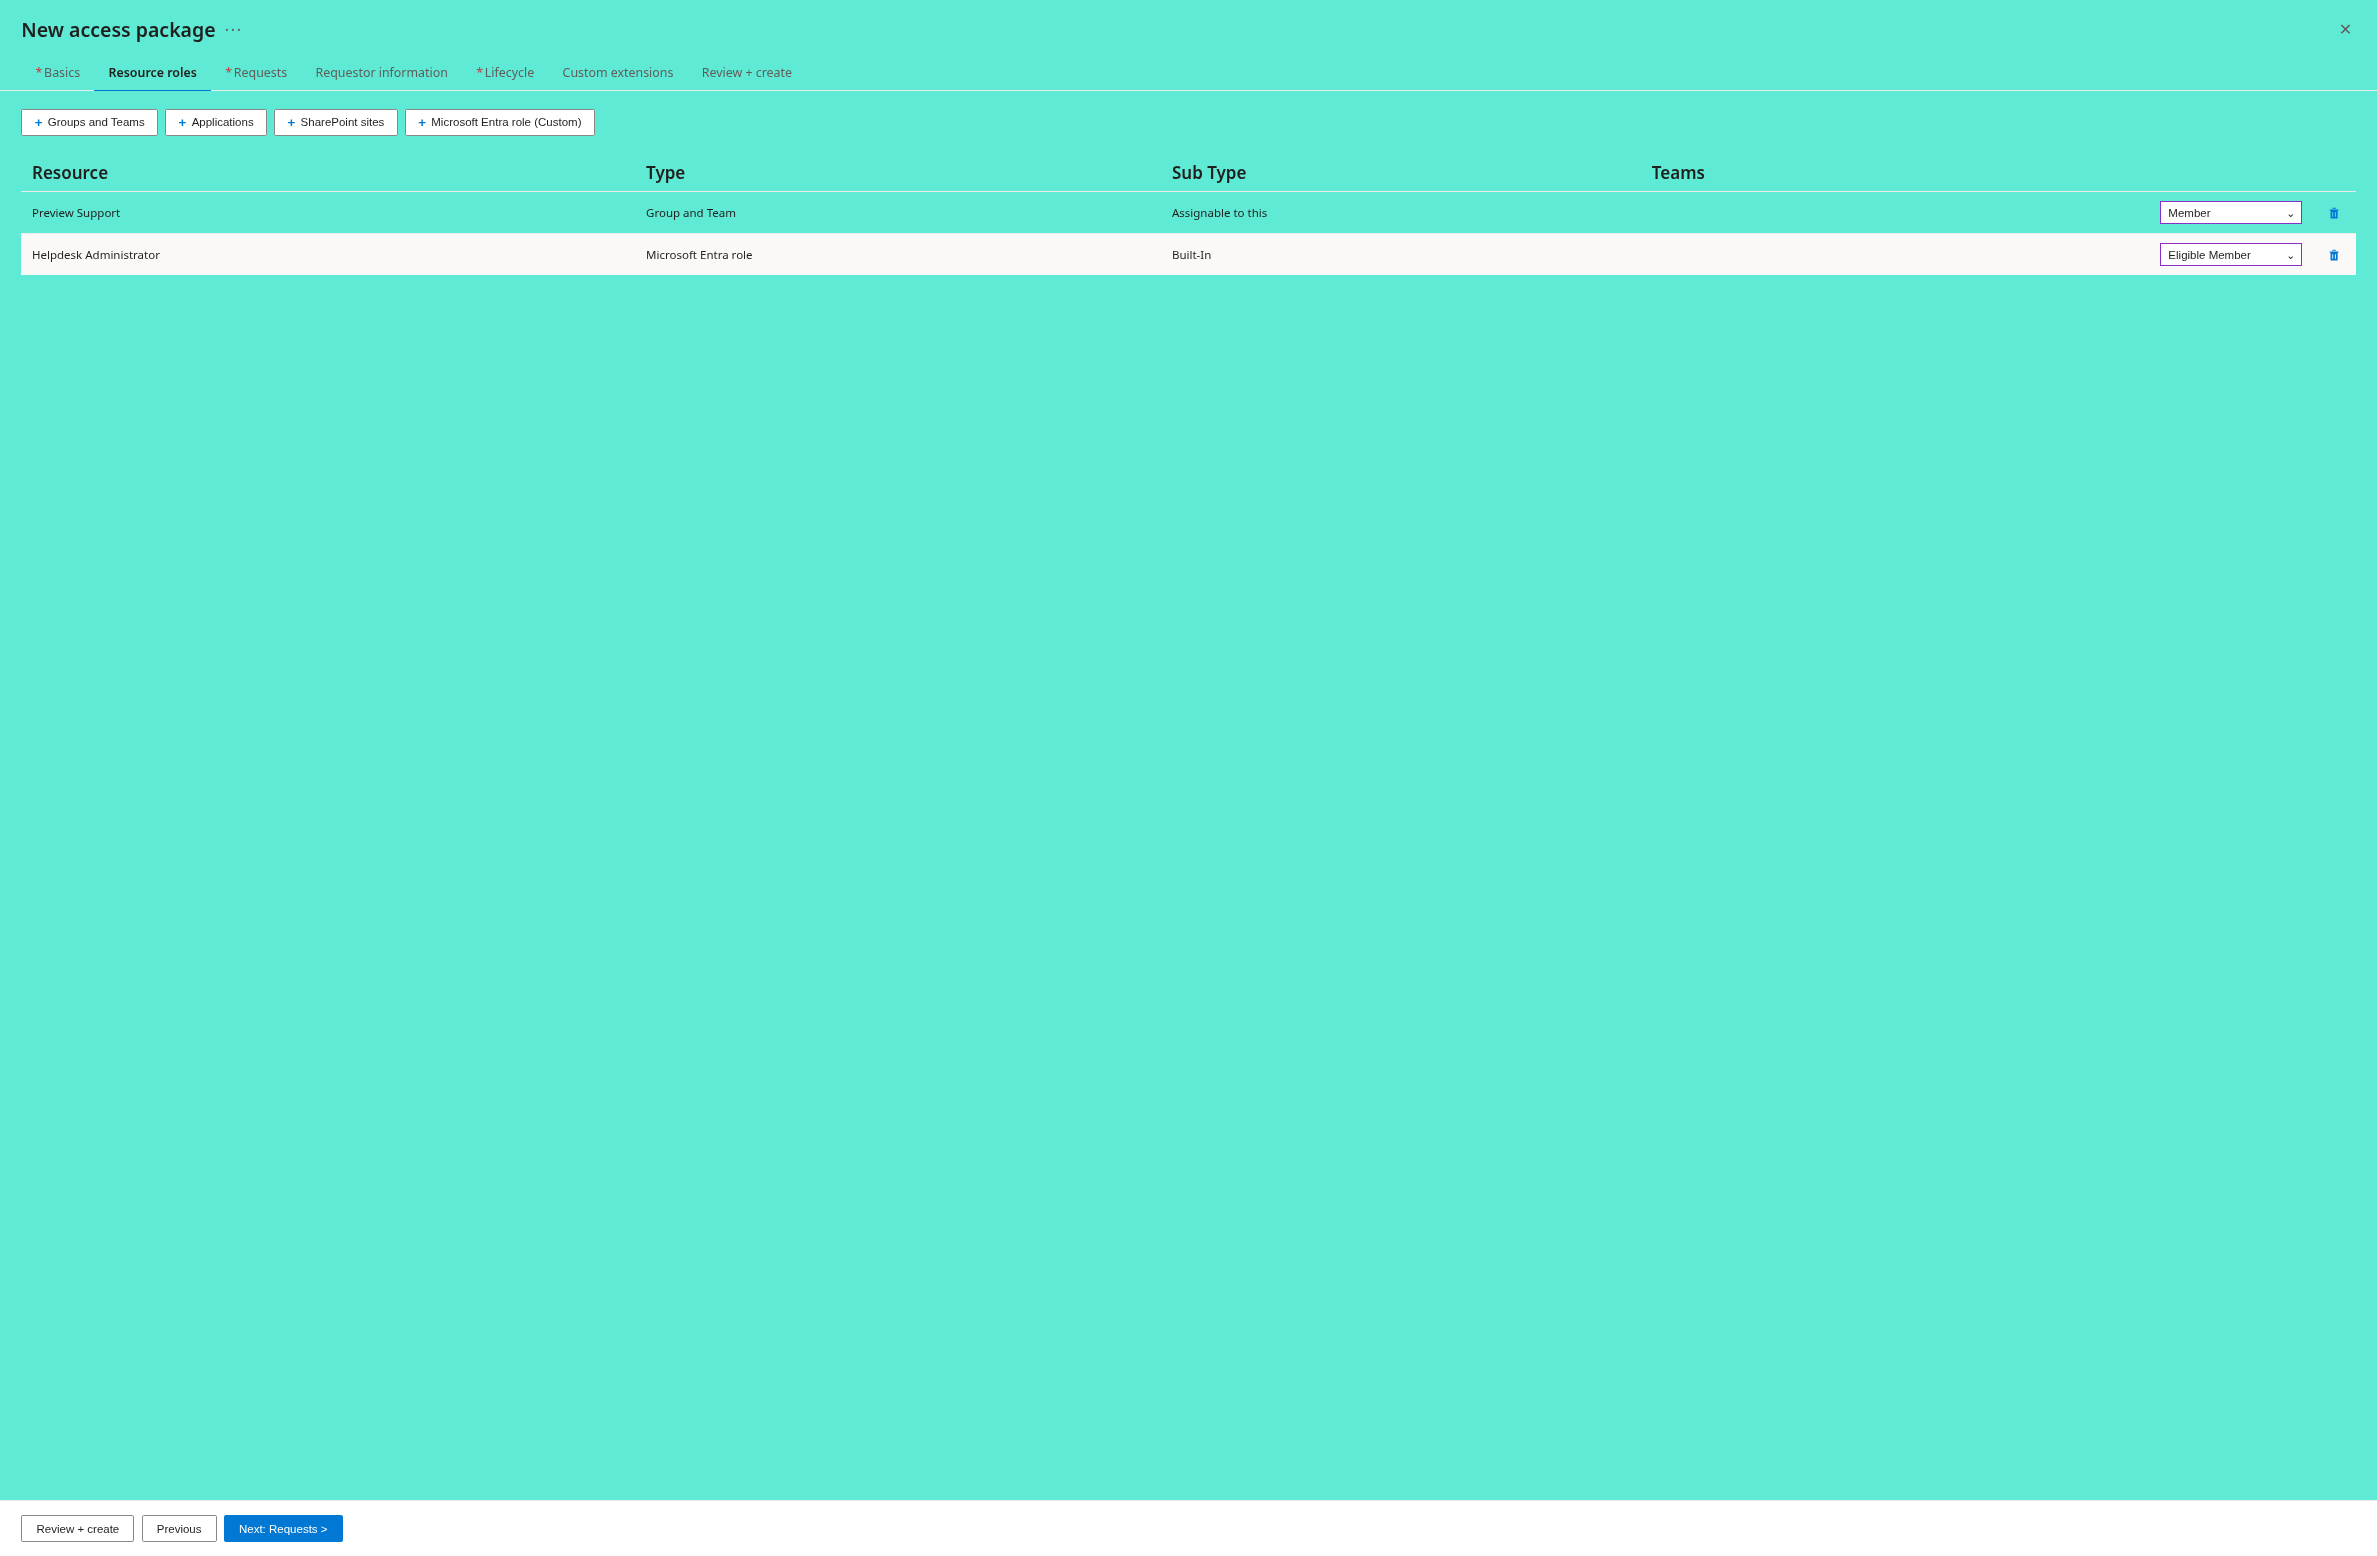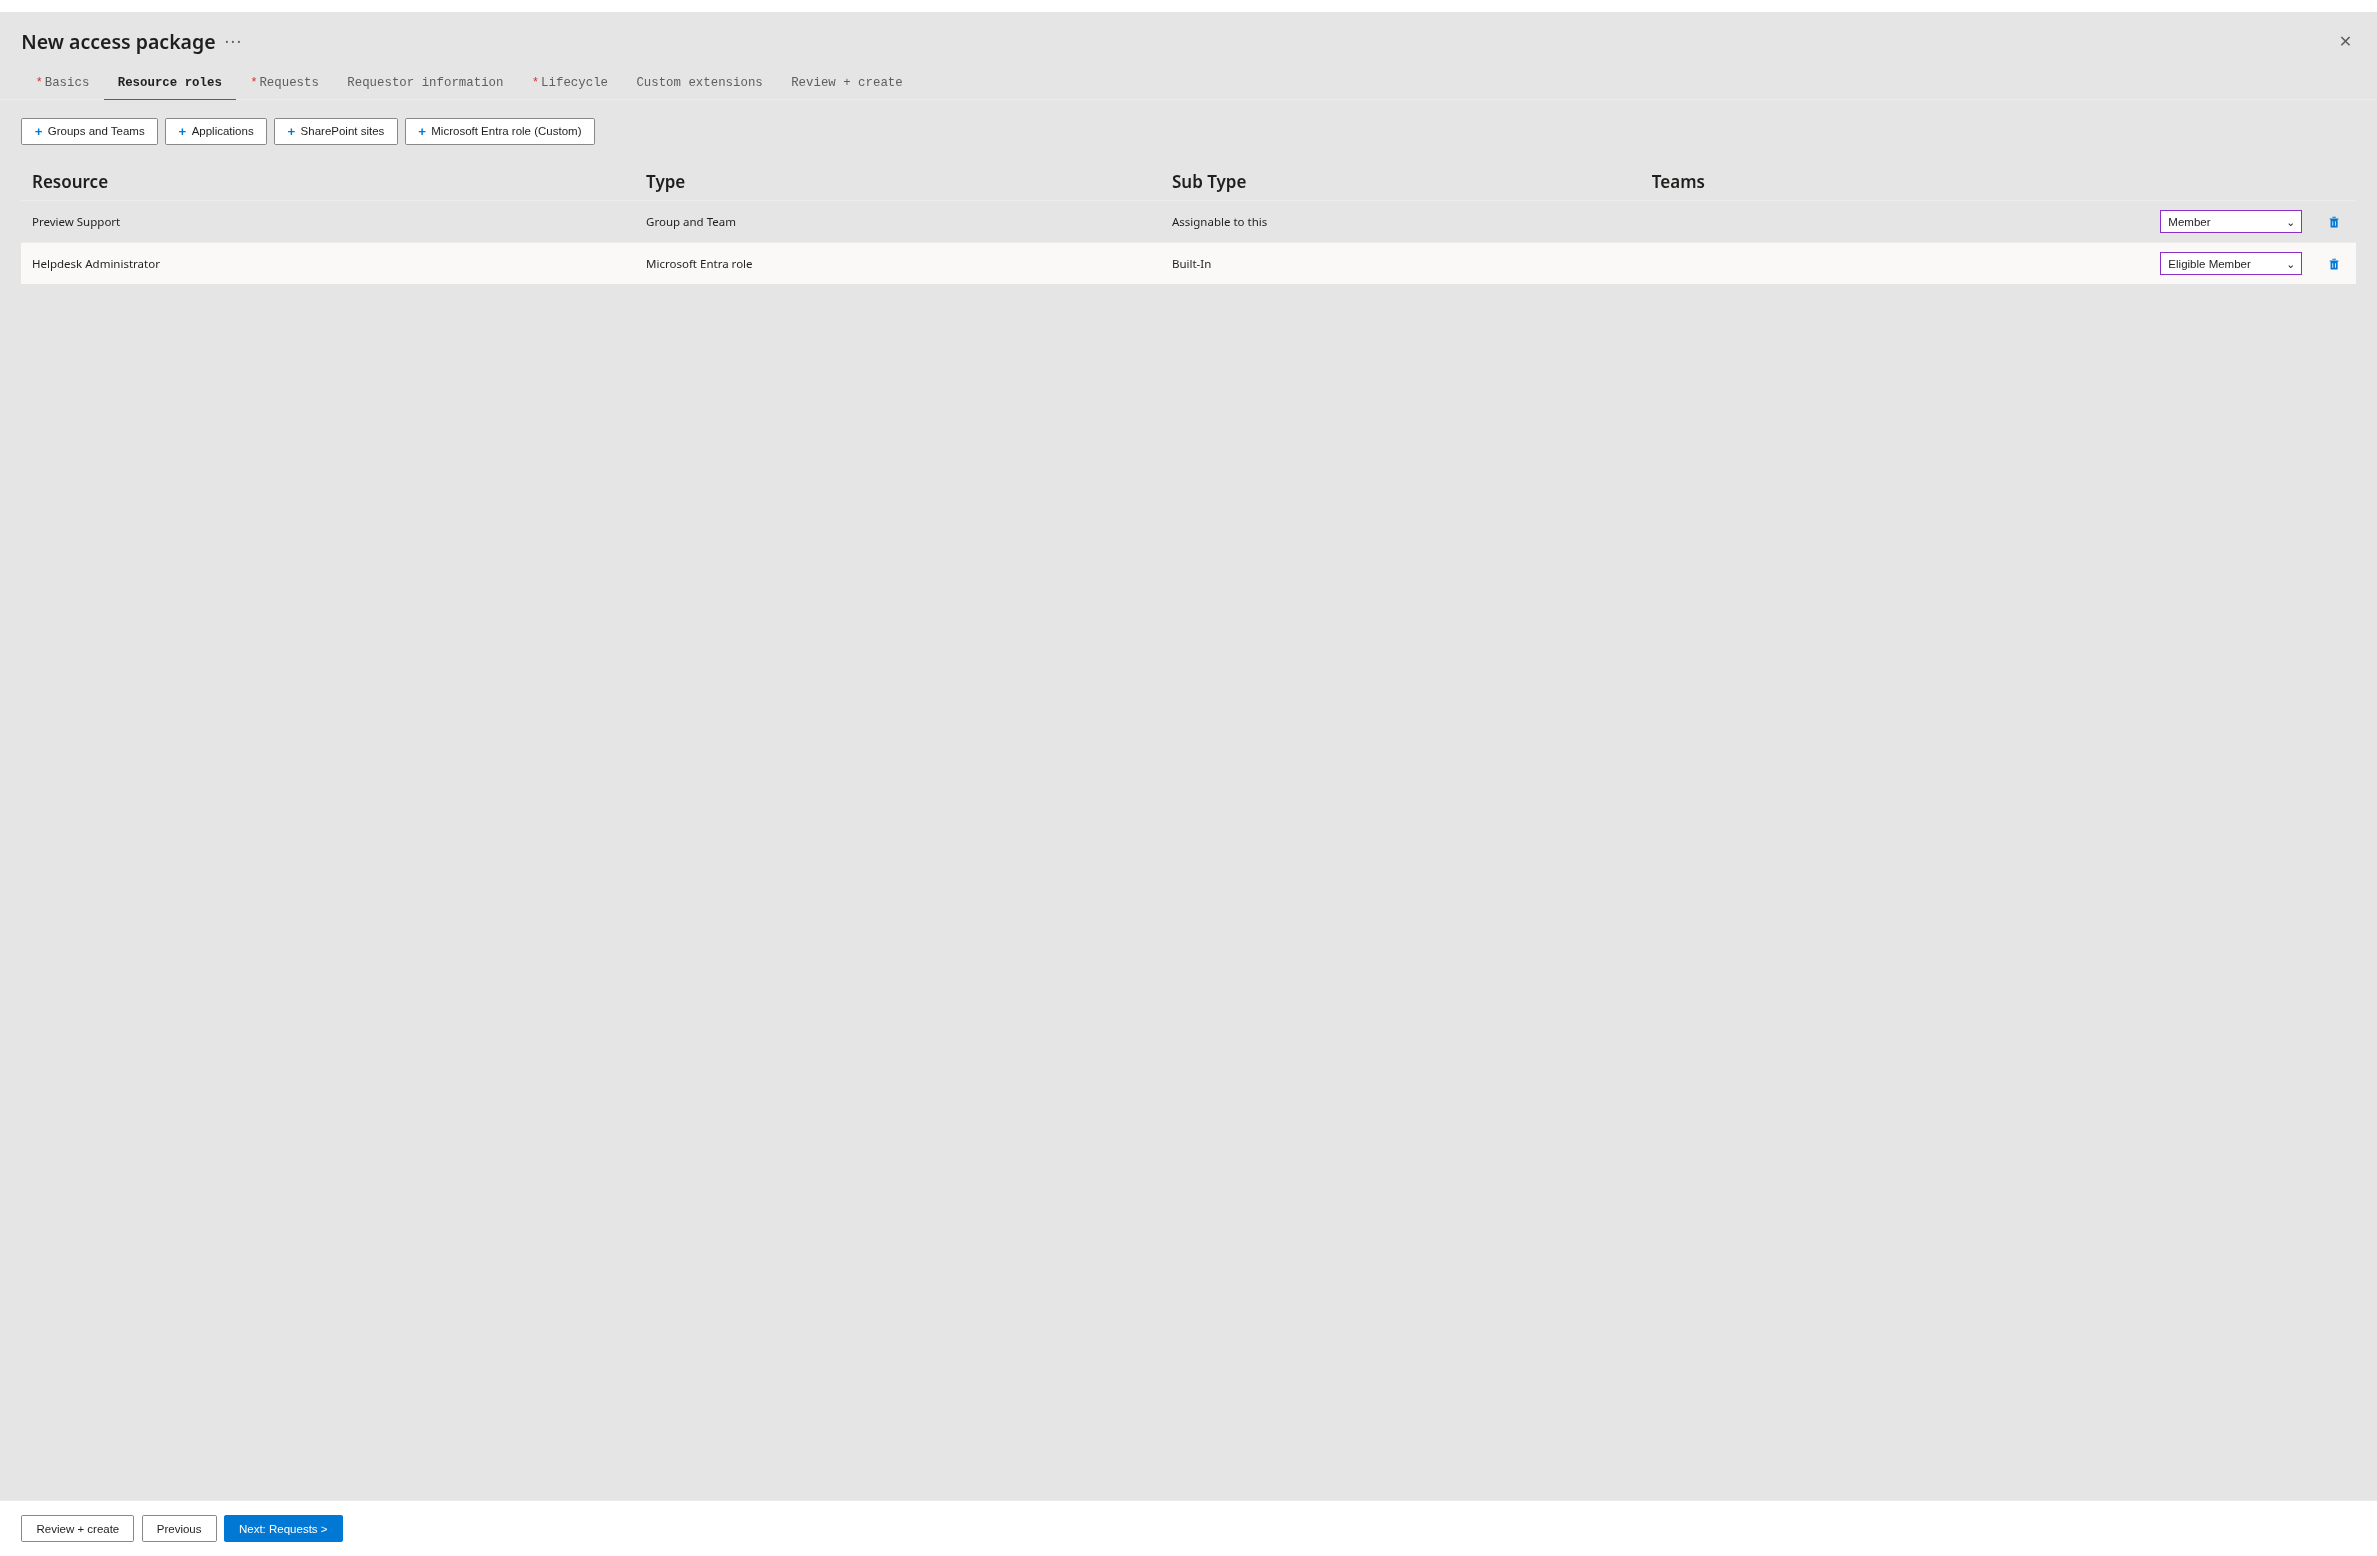--- a/index.html
+++ b/index.html
@@ -9,22 +9,21 @@
       background: #fff;
       color: #201f1e;
       height: 100vh;
       display: flex;
       flex-direction: column;
     }
     .dialog {
       display: flex;
       flex-direction: column;
       height: 100%;
-      background: #e5e5e5;
-      margin-top: 12px;
+      background: #5eead4;
     }
     .dialog-header {
       display: flex;
       align-items: center;
       justify-content: space-between;
       padding: 16px 21.3px 0 21.3px;
     }
     .dialog-title-area {
       display: flex;
       align-items: center;
@@ -52,21 +51,20 @@
       align-items: center;
       justify-content: center;
     }
 
     .tabs {
       display: flex;
       align-items: center;
       padding: 10.7px 21.3px 0 21.3px;
       border-bottom: 0.9px solid #edebe9;
       gap: 0;
-      font-family: Liberation Mono, monospace;
     }
     .tab {
       padding: 9px 14.2px;
       font-size: 12.4px;
       cursor: pointer;
       color: #605e5c;
       border-bottom: 1.8px solid transparent;
       white-space: nowrap;
       text-decoration: none;
       position: relative;

